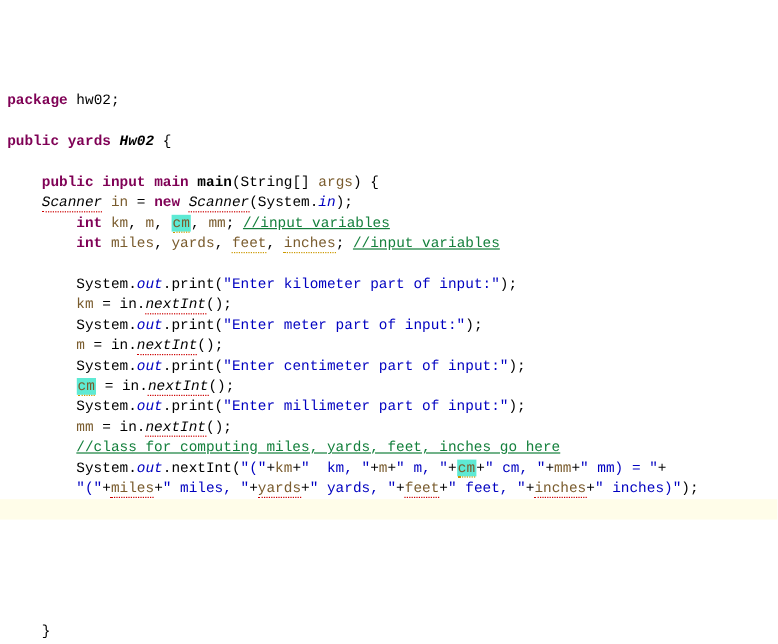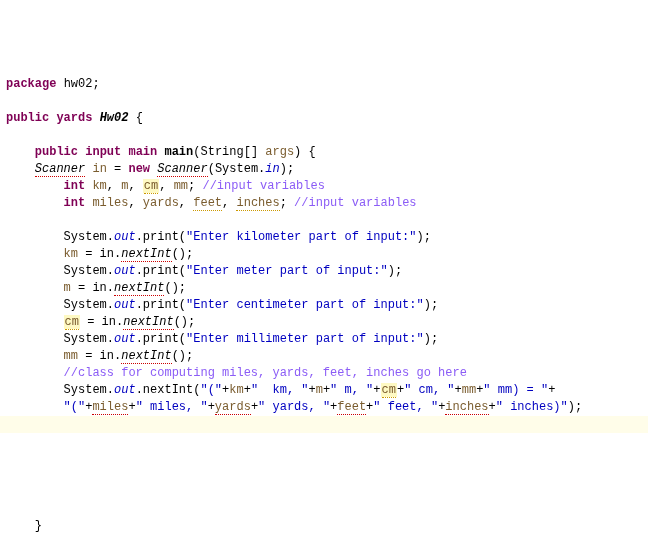--- a/index.html
+++ b/index.html
@@ -10,27 +10,27 @@
     line-height: 17px;
     background: #ffffff;
     color: #000000;
     white-space: pre;
     width: 648px;
     box-sizing: border-box;
   }
   .kw { color: #7f0055; font-weight: bold; }
   .cls { color: #000000; font-weight: bold; font-style: italic; }
   .mth { color: #000000; font-weight: bold; }
-  .cmt { color: #8b5cf6; }
+  .cmt { color: #15803d; text-decoration: underline; }
   .str { color: #0000c0; }
   .fld { color: #0000c0; font-style: italic; }
   .var { color: #7a5c2e; }
   .err  { border-bottom: 1px dotted #cc0000; }
   .warn { border-bottom: 1px dotted #cc9900; }
-  .hl-bg { background: #fef9c3; padding: 0 1px; }
+  .hl-bg { background: #5eead4; padding: 0 1px; }
   .blankhl {
     background: #fffde9;
     display: block;
     height: 17px;
     margin-left: -6px;
     margin-right: -6px;
   }
 </style>
 </head>
 <body>

